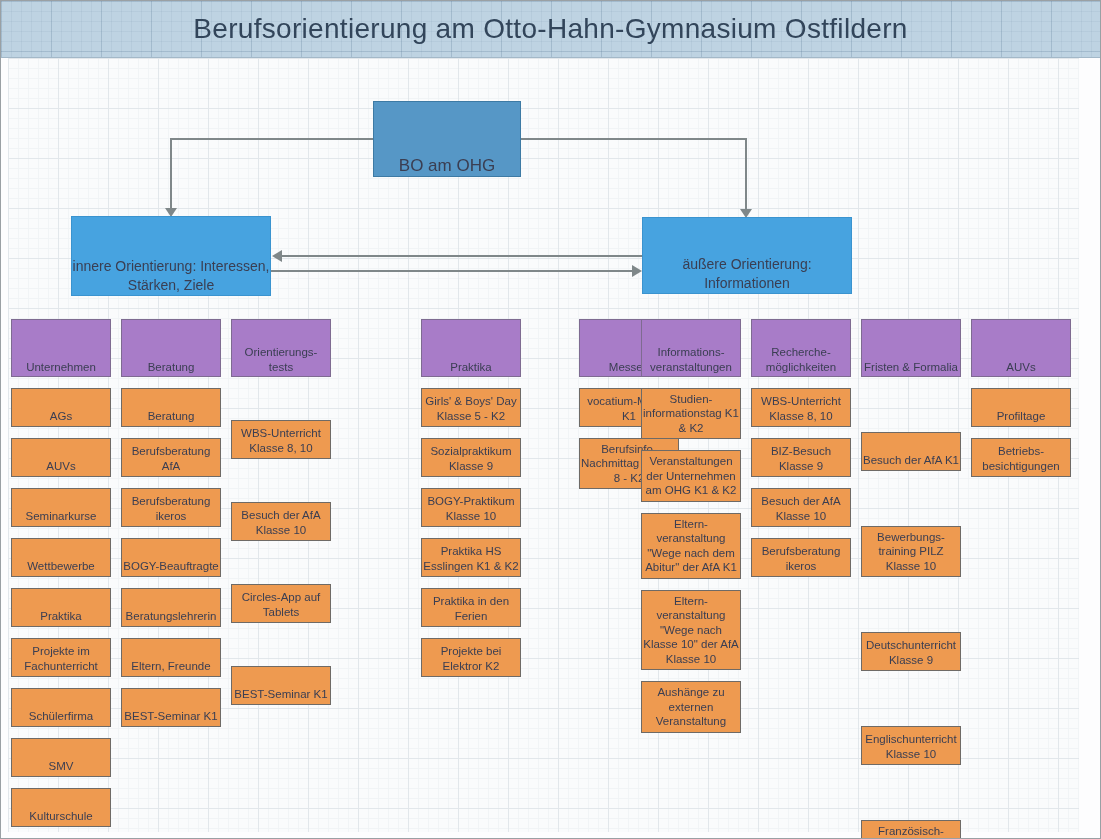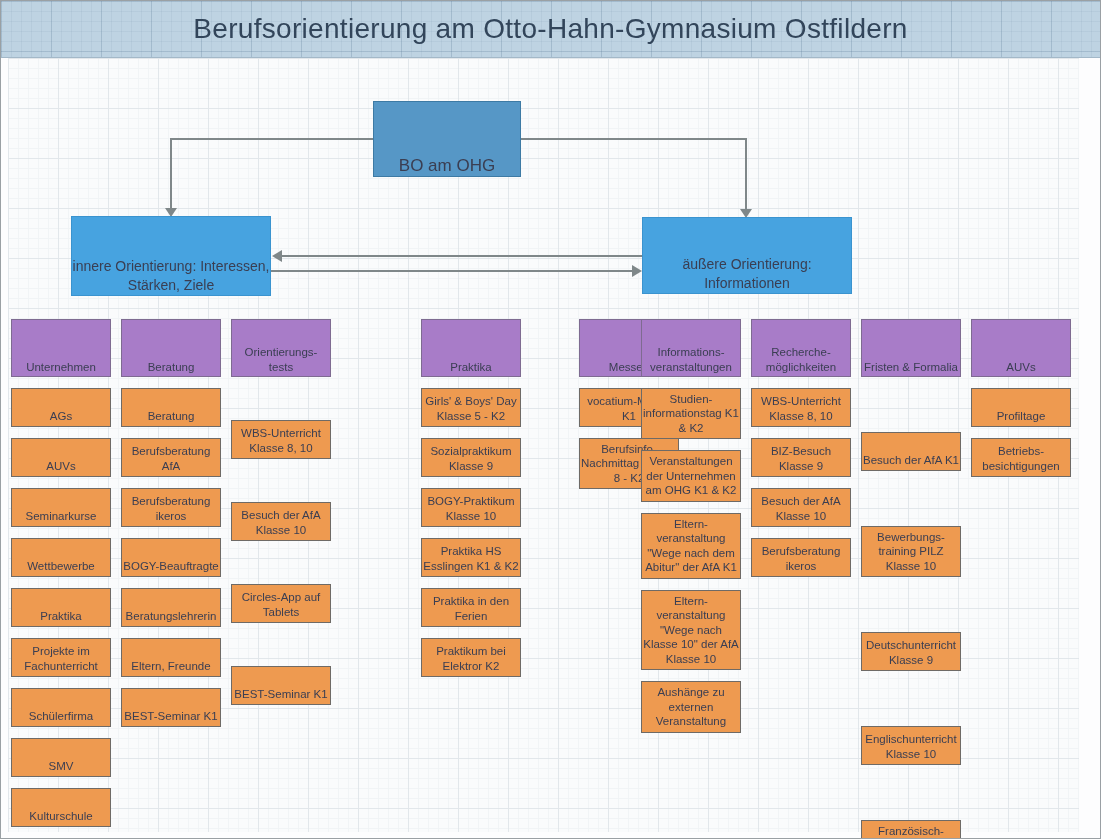--- a/index.html
+++ b/index.html
@@ -131,21 +131,21 @@
         <div class="node item">Circles-App auf Tablets</div>
         <div class="node item">BEST-Seminar K1</div>
       </div>
       <div class="column" style="left: 420px;">
         <div class="node header">Praktika</div>
         <div class="node item">Girls' &amp; Boys' Day Klasse 5 - K2</div>
         <div class="node item">Sozialpraktikum Klasse 9</div>
         <div class="node item">BOGY-Praktikum Klasse 10</div>
         <div class="node item">Praktika HS Esslingen K1 &amp; K2</div>
         <div class="node item">Praktika in den Ferien</div>
-        <div class="node item">Praktikum bei Elektror K2</div>
+        <div class="node item">Projekte bei Elektror K2</div>
       </div>
       <div class="column" style="left: 530px; margin-left: 48px;">
         <div class="node header">Messen</div>
         <div class="node item">vocatium-Messe K1</div>
         <div class="node item">Berufsinfo-Nachmittag Klasse 8 - K2</div>
       </div>
       <div class="column" style="left: 640px;">
         <div class="node header">Informations-veranstaltungen</div>
         <div class="node item">Studien-informationstag K1 &amp; K2</div>
         <div class="node item">Veranstaltungen der Unternehmen am OHG K1 &amp; K2</div>

